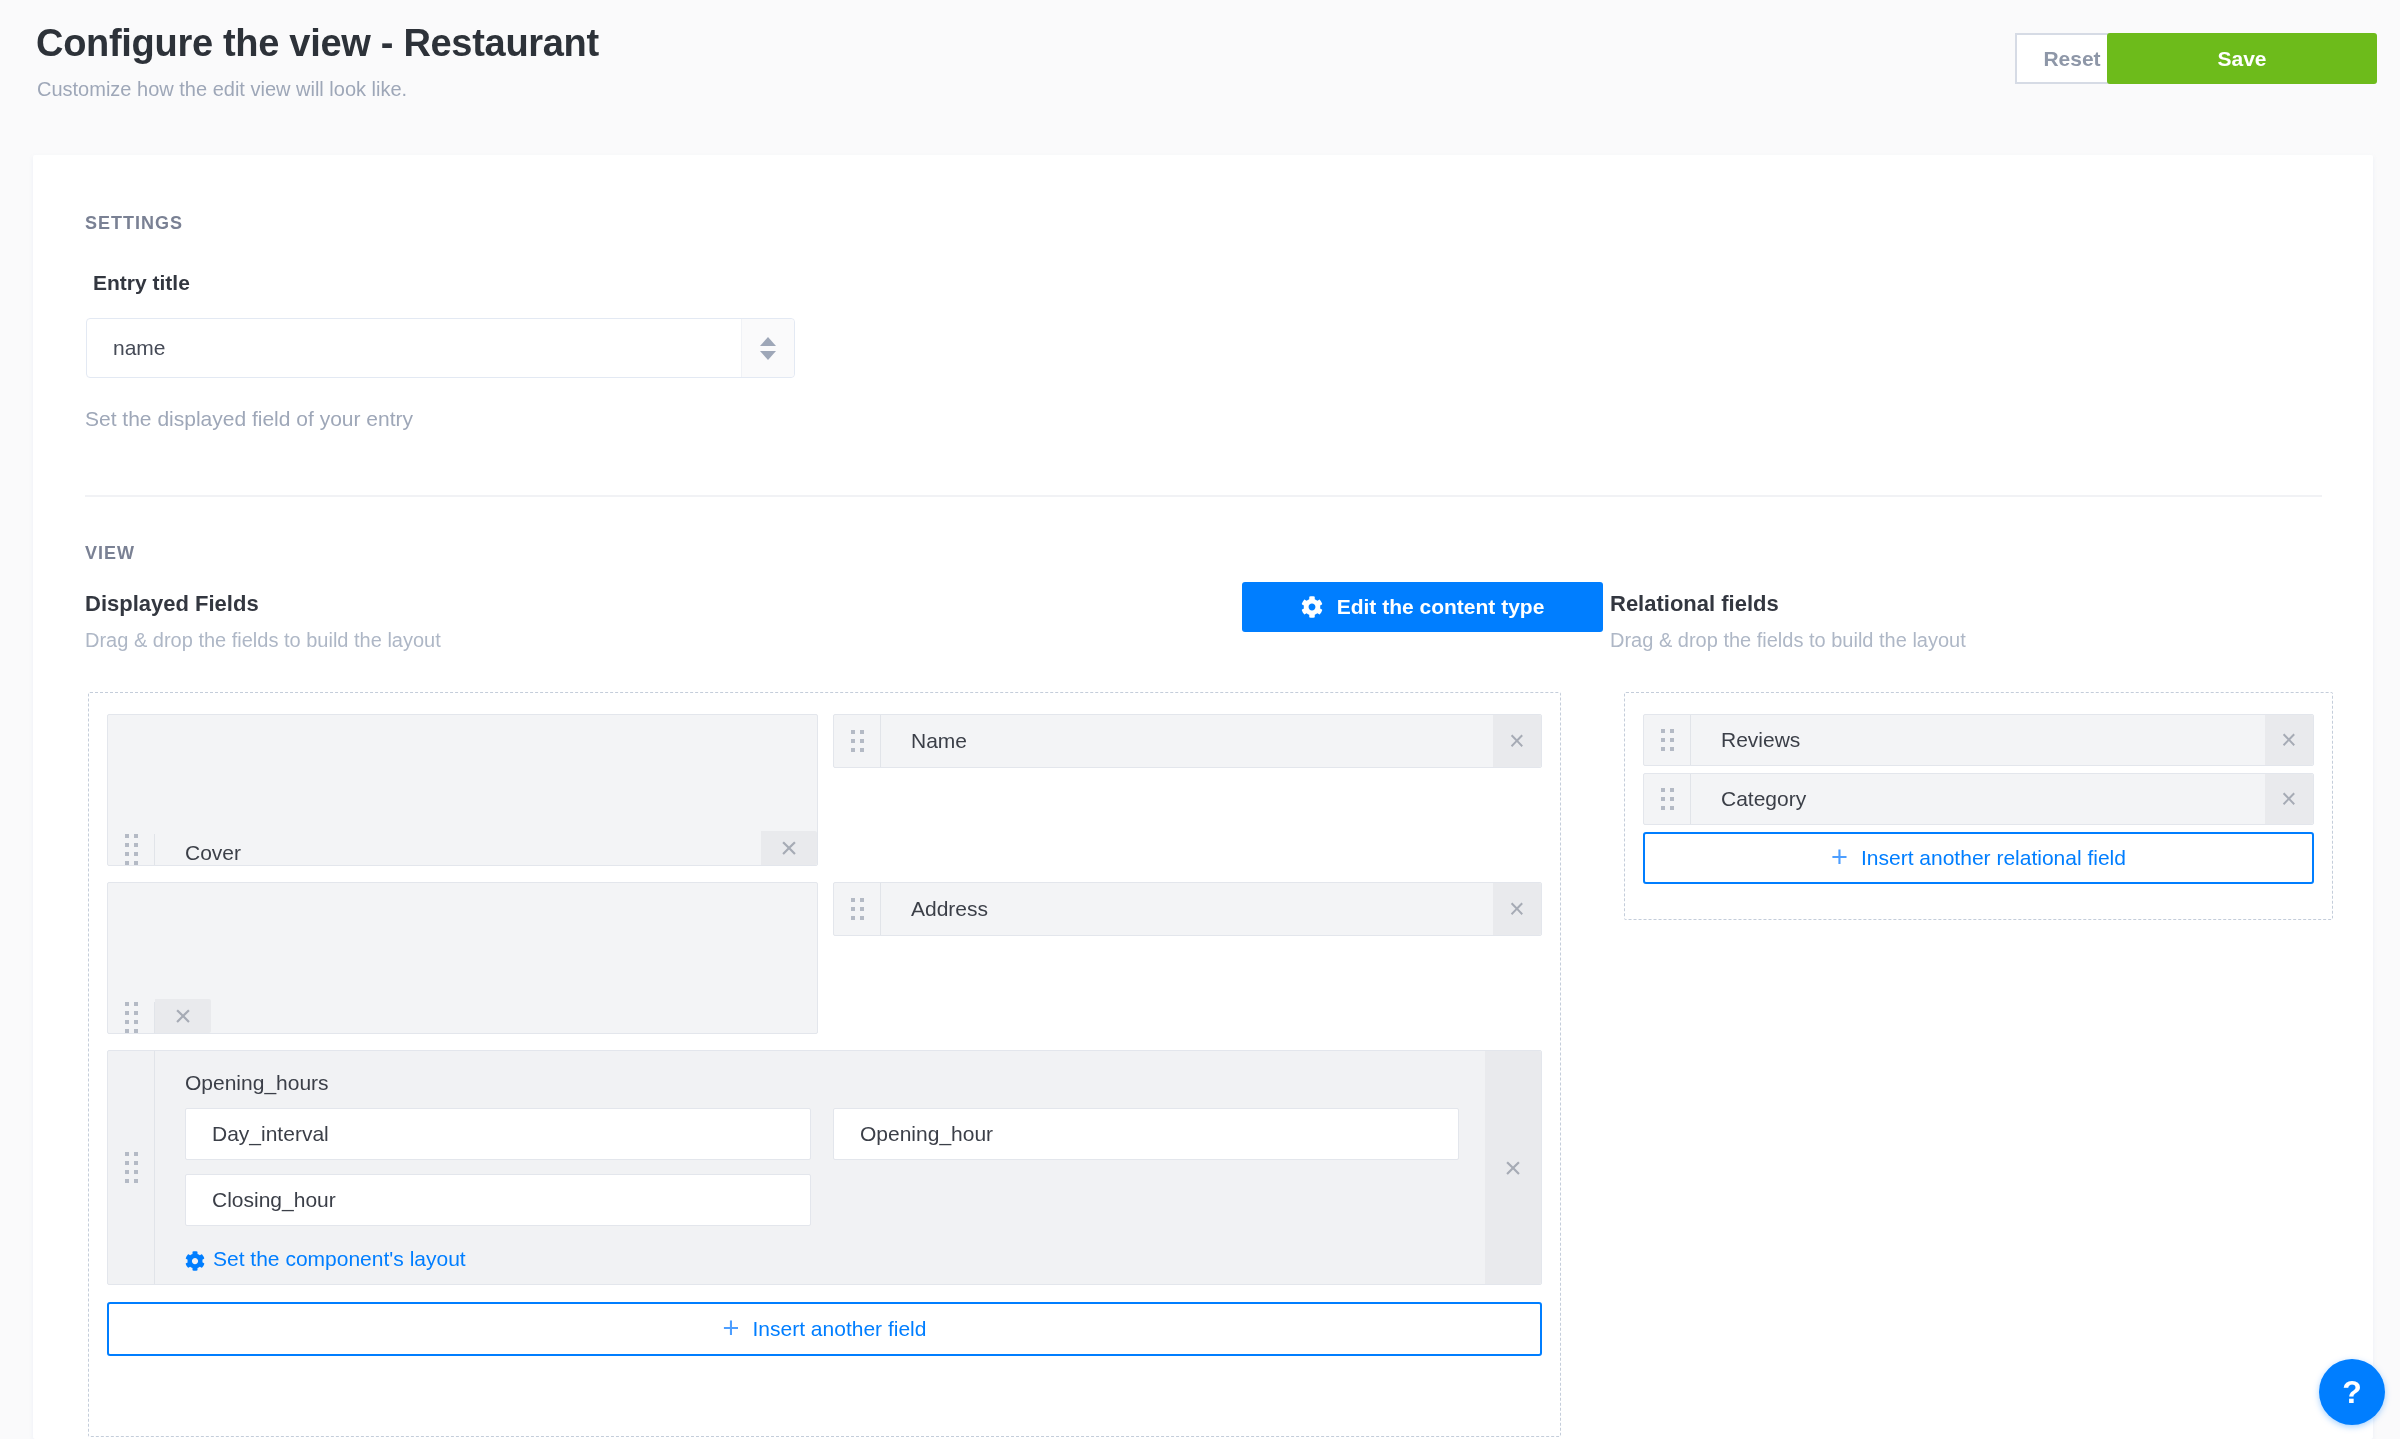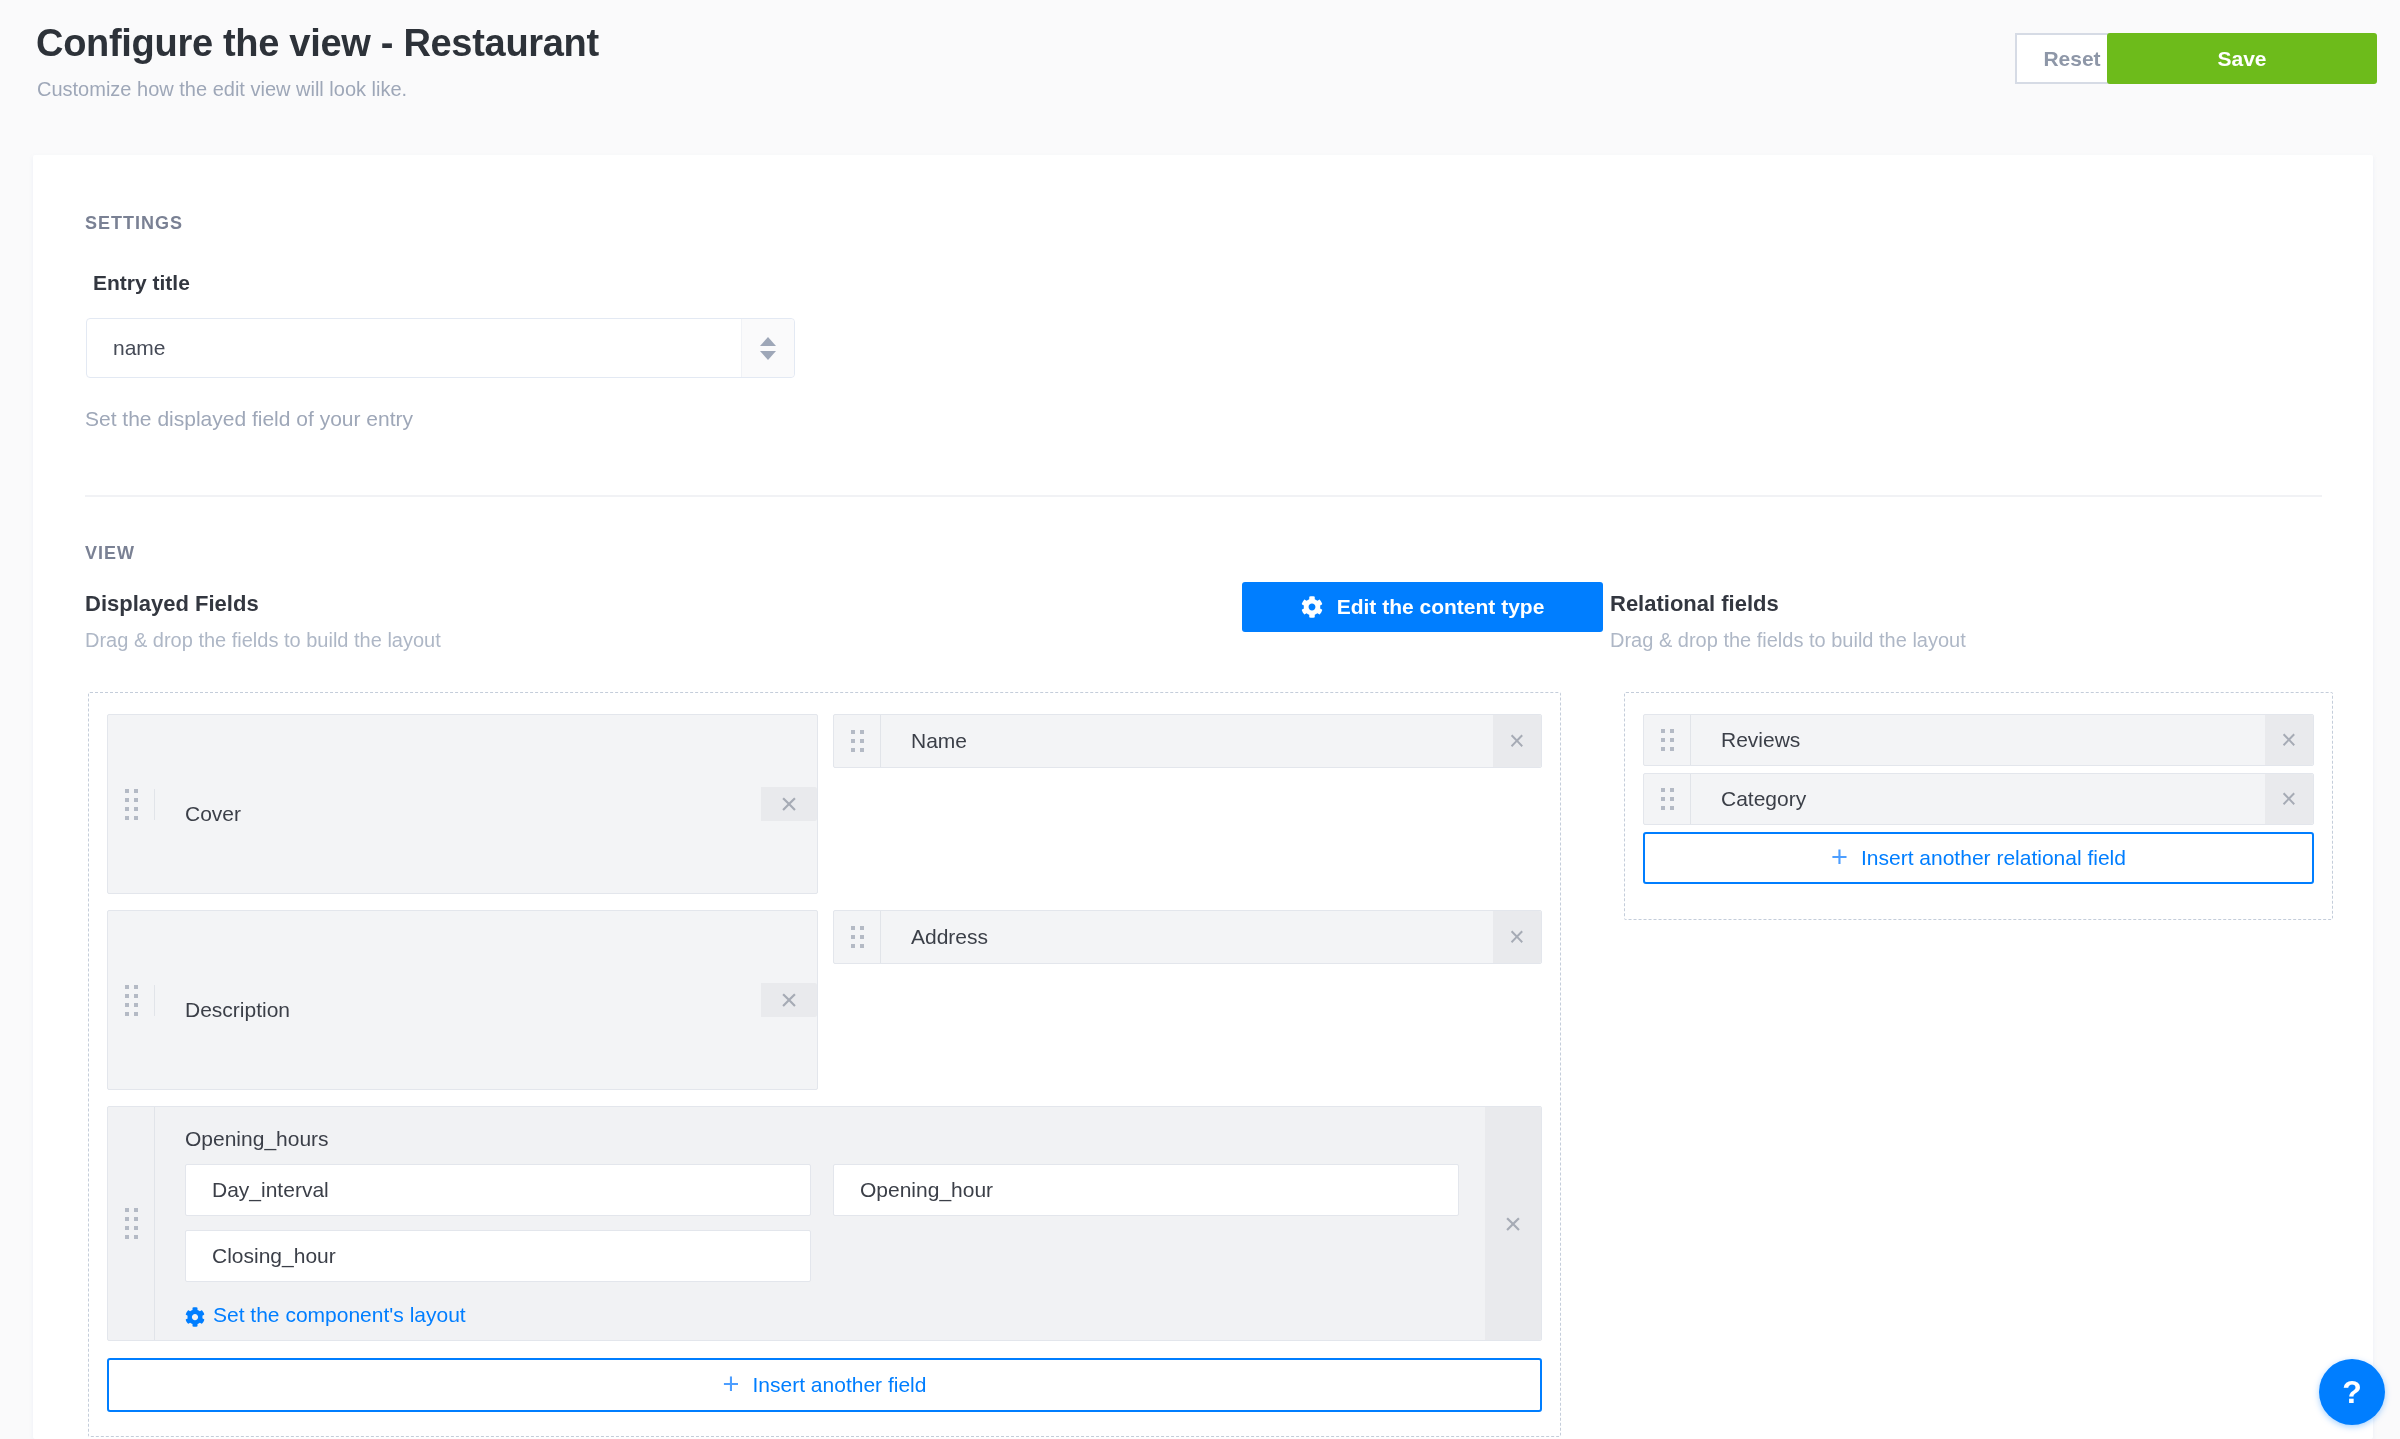--- a/index.html
+++ b/index.html
@@ -72,21 +72,21 @@
     border:1px dashed #C4CDDA;border-radius:2px;padding:21px 18px 0 18px;
   }
   .zone-row{display:flex;gap:15px;margin-bottom:16px;}
   .zone-col{flex:1 1 0;min-width:0;}
   
   .frow{
     display:flex;align-items:stretch;height:54px;box-sizing:border-box;
     background:#F3F4F6;border:1px solid #E3E6EC;border-radius:2px;cursor:grab;
   }
   .fbig{
-    display:flex;align-items:center;height:180px;box-sizing:border-box;
+    display:flex;align-items:flex-end;height:152px;box-sizing:border-box;
     background:#F3F4F6;border:1px solid #E3E6EC;border-radius:2px;cursor:grab;
   }
   .grip-strip{
     flex:0 0 46px;display:flex;align-items:center;justify-content:center;
     border-right:1px solid #E1E4E9;cursor:move;
   }
   .flabel{flex:1 1 auto;font-size:21px;color:#3B3F48;line-height:52px;padding-left:30px;
     white-space:nowrap;overflow:hidden;}
   .fbig-label{flex:1 1 auto;font-size:21px;color:#3B3F48;padding:20px 0 0 30px;}
   .xstrip{
@@ -224,21 +224,20 @@
                 <rect x="9" y="0" width="4" height="4"></rect>
                 <rect x="0" y="9" width="4" height="4"></rect>
                 <rect x="9" y="9" width="4" height="4"></rect>
                 <rect x="0" y="18" width="4" height="4"></rect>
                 <rect x="9" y="18" width="4" height="4"></rect>
                 <rect x="0" y="27" width="4" height="4"></rect>
                 <rect x="9" y="27" width="4" height="4"></rect>
               </g>
             </svg>
         </div>
-        <div class="fbig-label">Description</div>
         <div class="xstrip xstrip-big">
             <span>×</span>
           </div>
       </div>
       <div class="zone-col">
         <div class="frow">
           <div class="grip-strip">
             <svg width="13" height="22" viewBox="0 0 13 22">
                 <g fill="#B4BAC5">
                   <rect x="0" y="0" width="4" height="4"></rect>

